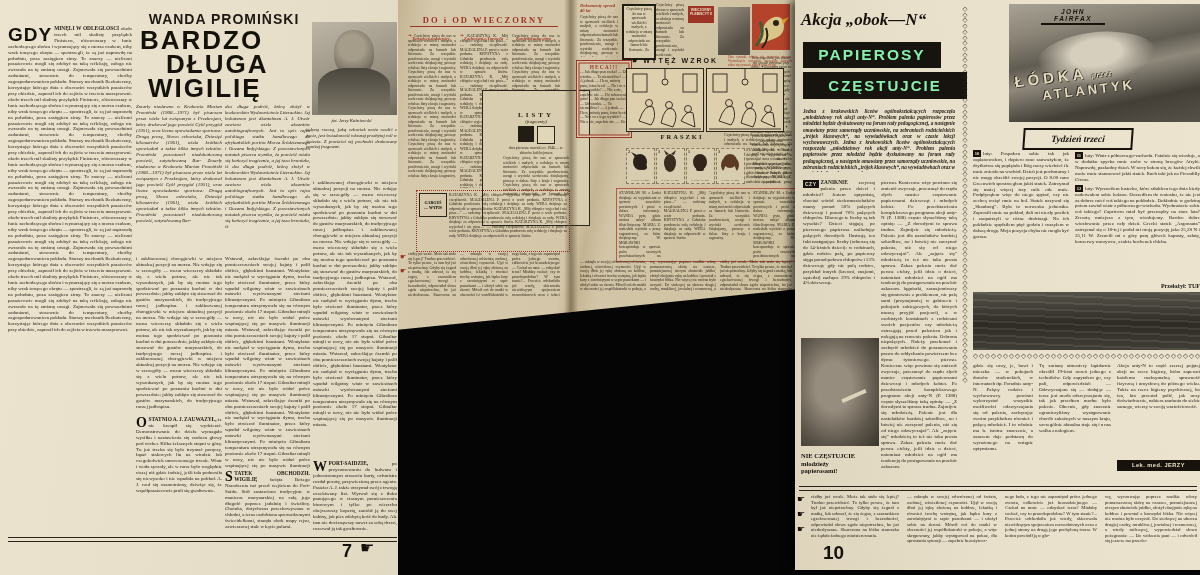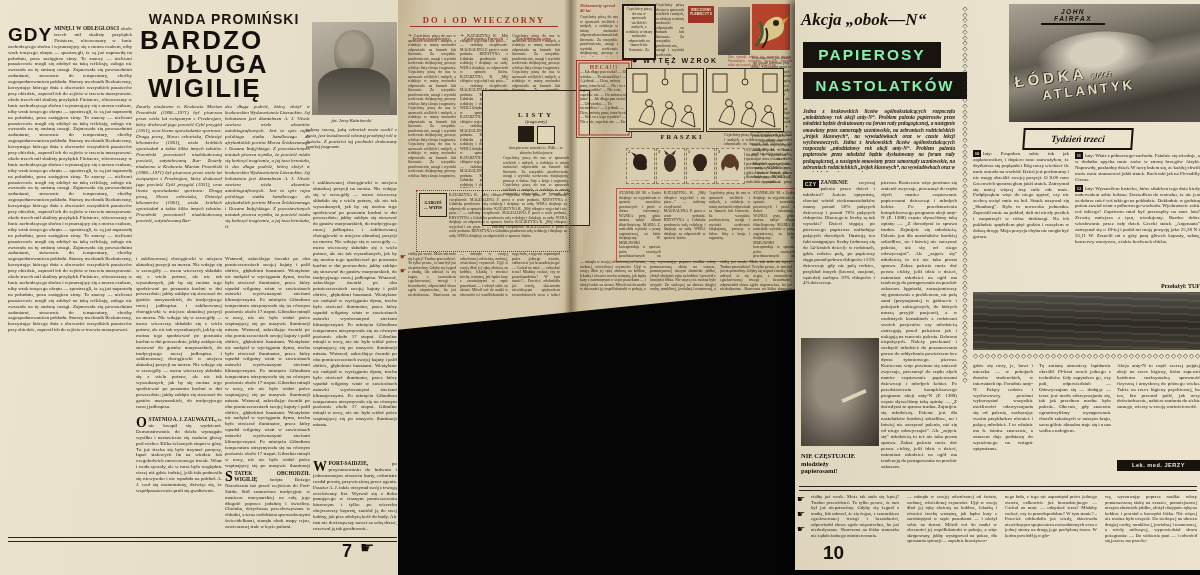--- a/index.html
+++ b/index.html
@@ -343,21 +343,21 @@
       <div class="sp-tiny" style="text-align:justify;">STANISŁAW M. z Łodzi dziękuje za wyjaśnienia w sprawie znaczków pocztowych i prosi o dalsze informacje. WANDA pyta, gdzie można nabyć album filatelistyczny. MARIA Z. nadesłała wycinki z prasy zagranicznej, za które dziękujemy. W. MORAWSKI koresponduje w sprawie psów rasowych przedstawionych na bułgarskich znaczkach.</div>
     </div>
     <div id="sp-strip2a" class="col sp-tiny">— mknęła w swojej odwróconej od świata, osobnej, oświetlonej czynności. Ujął w swoją dłoń jej rękę złożoną na kołdrze, lekutką i również trochę wstrętną, jak łapka kury z zarośniętymi w szpic pazurkami — i ułożył sobie na skroni. Mówił coś do matki w obecności jej współlokatorki w pokoju, a więc skrępowany, jakby występował na pokaz, dla sprostania sytuacji — zupełnie bezużytecz- — mknęła w swojej odwróconej od świata, osobnej, oświetlonej czynności. Ujął w swoją dłoń jej rękę złożoną na kołdrze, lekutką i również trochę wstrętną, jak łapka kury z zarośniętymi w szpic pazurkami — i ułożył sobie na skroni. Mówił coś do matki w obecności jej współlokatorki w pokoju, a więc skrępowany, jakby występował na pokaz, dla sprostania sytuacji — zupełnie bezużytecz-</div>
     <div id="sp-strip2b" class="col sp-tiny">wę, wyczuwając poprzez rzadkie włosy pomarszczoną skórę na czaszce, pomniejszonej niczym zbutwiałe jabłko, złożył obojętnie rękę na kołdrze i powstał z krawędzi łóżka. Nic więcej nie można było uczynić. Do siedzącej na uboczu drugiej osoby, mrukliwej, jowialnej i rozmownej, a wtedy milczącej, wypowiedział słowa pożegnania: — Do widzenia pani — i odwrócił się jeszcze raz przed u- wę, wyczuwając poprzez rzadkie włosy pomarszczoną skórę na czaszce, pomniejszonej niczym zbutwiałe jabłko, złożył obojętnie rękę na kołdrze i powstał z krawędzi łóżka. Nic więcej nie można było uczynić. Do siedzącej na uboczu drugiej osoby, mrukliwej, jowialnej i rozmownej, a wtedy milczącej, wypowiedział słowa pożegnania: — Do widzenia pani — i odwrócił się jeszcze raz przed u-</div>
     <div id="sp-strip2c" class="col sp-tiny">ciałby już wcale. Może tak stało się lepiej? Trudno przewidzieć. To tylko pewne, że tam był już niepotrzebny. Gdyby się żegnał z matką, lub udawał, że się żegna, z szacunkiem egzekwowanej trwogi i bezradności, odpowiadał słowa zgoła niepotrzebne, bo już niedosłyszane. Skurczona na łóżku staruszka nie żądała żadnego ministerowania. ciałby już wcale. Może tak stało się lepiej? Trudno przewidzieć. To tylko pewne, że tam był już niepotrzebny. Gdyby się żegnał z matką, lub udawał, że się żegna, z szacunkiem egzekwowanej trwogi i bezradności, odpowiadał słowa zgoła niepotrzebne, bo już niedosłyszane. Skurczona na łóżku staruszka nie żądała żadnego ministerowania.</div>
   </div>
 
   <div id="page10" class="abs">
     <div id="p10-kicker" class="abs">Akcja „obok—N“</div>
     <div id="p10-b1" class="blackblock">PAPIEROSY</div>
-    <div id="p10-b2" class="blackblock">NASTOLATKÓW</div>
+    <div id="p10-b2" class="blackblock">CZĘSTUJCIE</div>
     <div id="p10-lead" class="col">Jedna z krakowskich liceów ogólnokształcących rozpoczęła „młodzieżowy rok akcji anty-N“. Problem palenia papierosów przez młodzież będzie dyskutowany na forum rady pedagogicznej, a następnie omawiany przez samorządy uczniowskie, na zebraniach rodzicielskich „trójek klasowych“, na wywiadówkach oraz w czasie lekcji wychowawczych. Jedna z krakowskich liceów ogólnokształcących rozpoczęła „młodzieżowy rok akcji anty-N“. Problem palenia papierosów przez młodzież będzie dyskutowany na forum rady pedagogicznej, a następnie omawiany przez samorządy uczniowskie, na zebraniach rodzicielskich „trójek klasowych“, na wywiadówkach oraz w czasie lekcji wychowawczych.</div>
     <div id="p10-colA" class="col p10body">
       <span class="dropbox">CZY</span><b class="runhead">ZANIKNIE</b>
       <span>zwyczaj palenia przez dzieci i młodzież? Jestem optymistą, chociaż wśród siedemnastolatków mamy ponad 50% palących dziewcząt i ponad 70% palących chłopców. Dlaczego te liczby są tak wysokie? Dzieci sięgają po pierwszego papierosa naśladując palących dorosłych. Ilustrują ten fakt następujące liczby (odnoszą się do 14-letnich dzieci): w rodzinach, gdzie rodzice palą, po papierosy sięga ponad połowa chłopców i 13% dziewcząt; gdy nie palą rodzice, przykład innych (krewni, znajomi, sąsiedzi) zachęca 19% chłopców i 4% dziewcząt.</span>
     </div>
     <div id="p10-colB" class="col p10body">
       <span>pierosu. Konieczne więc powinno się zmienić zwyczaje, przesunąć do rzędu złych manier częstowanie papierosami dziewcząt i młodych kobiet. Po przedstawieniu kompleksowego programu akcji anty-N (P. 1388) często słyszeliśmy taką opinię: — „Z dorosłymi to sprawa trudna. Zajmijcie się młodzieżą. Palenie jest dla nastolatków bardziej szkodliwe, no i łatwiej nie zaczynać palenia, niż się od niego odzwyczajać“. Ale „zajęcie się“ młodzieżą to też nie taka prosta sprawa. Zakaz palenia może dać pewne efekty, jeśli idzie o dzieci, natomiast młodzież na ogół ma tendencję do postępowania na przekór zakazom.</span>
       <span>lęgniarki, zaznajomiwszy się gruntownie z problemem, nie palą sami (przynajmniej w gabinecie i pokojach zabiegowych, do których muszą przyjść pacjenci), a w osobistych kontaktach z rodzicami swoich pacjentów czy młodzieżą ostrzegają przed paleniem jak i nalegają na rzucenie palenia. Ochrona niepalących. Należy przekonać i zachęcić młodzież do poszanowania prawa do oddychania powietrzem bez dymu tytoniowego.</span>
       <span>pierosu. Konieczne więc powinno się zmienić zwyczaje, przesunąć do rzędu złych manier częstowanie papierosami dziewcząt i młodych kobiet. Po przedstawieniu kompleksowego programu akcji anty-N (P. 1388) często słyszeliśmy taką opinię: — „Z dorosłymi to sprawa trudna. Zajmijcie się młodzieżą. Palenie jest dla nastolatków bardziej szkodliwe, no i łatwiej nie zaczynać palenia, niż się od niego odzwyczajać“. Ale „zajęcie się“ młodzieżą to też nie taka prosta sprawa. Zakaz palenia może dać pewne efekty, jeśli idzie o dzieci, natomiast młodzież na ogół ma tendencję do postępowania na przekór zakazom.</span>
     </div>

